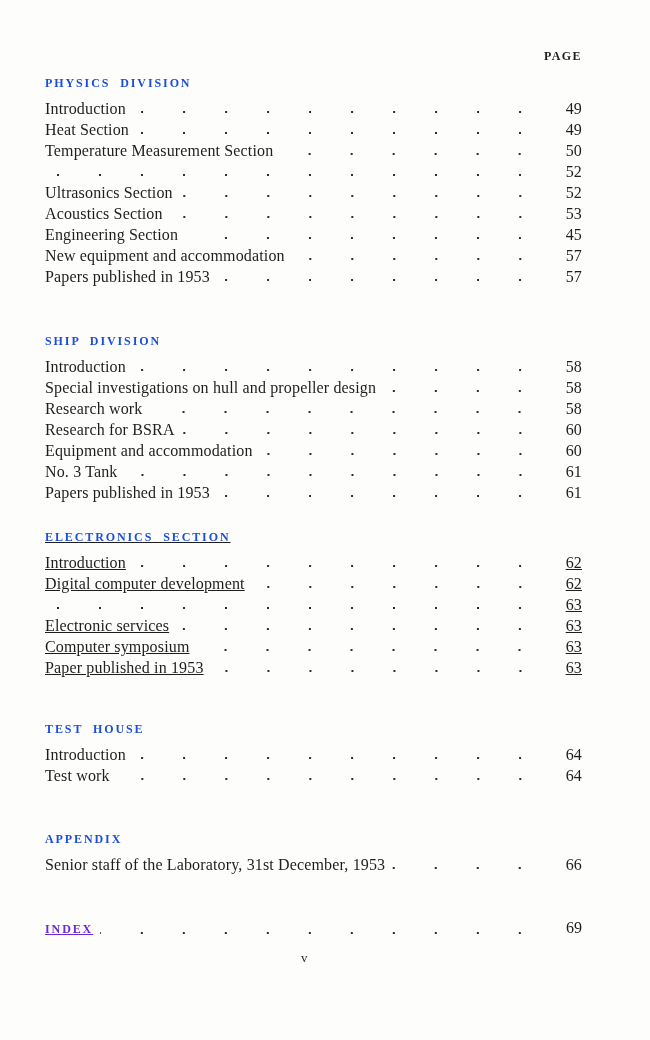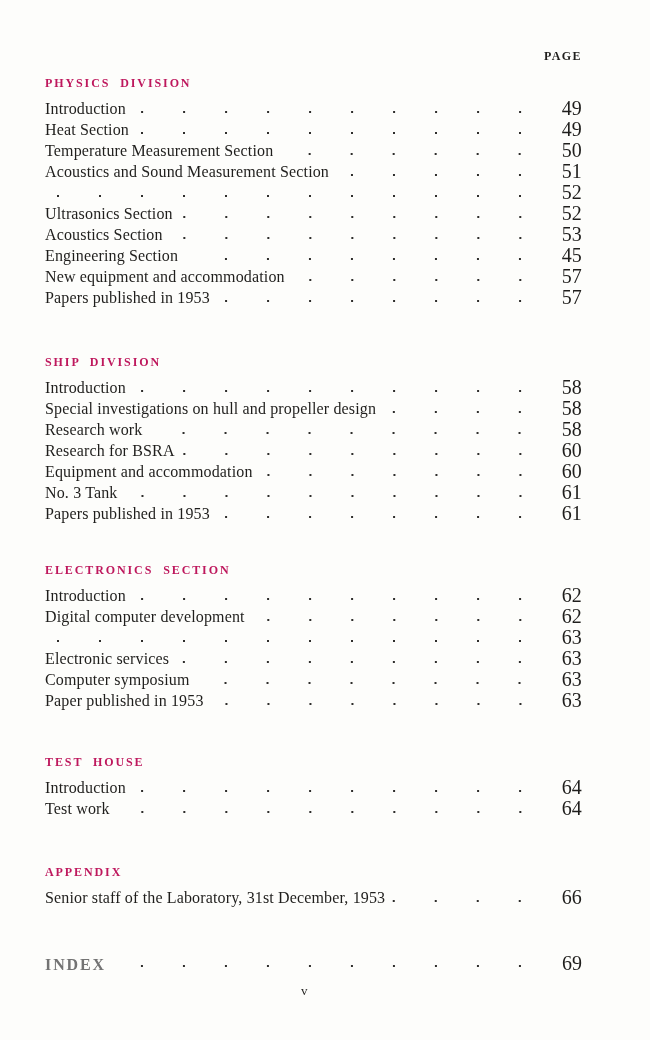--- a/index.html
+++ b/index.html
@@ -22,32 +22,32 @@
     text-align: right;
     font-size: 12px;
     font-weight: 700;
     letter-spacing: 1.4px;
     line-height: 12px;
     height: 12px;
   }
   .section { margin: 0; }
   .section.s0 { margin-top: 14px; }
   .section.s1 { margin-top: 47px; }
-  .section.s2 { margin-top: 39px; }
+  .section.s2 { margin-top: 27px; text-decoration: underline; }
   .section.s3 { margin-top: 44px; }
   .section.s4 { margin-top: 46px; }
   .section.s5 { margin-top: 44px; }
   .heading {
     font-size: 12px;
     font-weight: 700;
     letter-spacing: 1.9px;
     word-spacing: 5px;
     line-height: 14px;
     margin-bottom: 8px;
-    color: #be185d;
+    color: #1d4ed8;
   }
   .row {
     display: flex;
     align-items: flex-end;
     height: 21px;
     font-size: 16px;
     line-height: 21px;
     letter-spacing: 0.15px;
   }
   .row .title {
@@ -60,36 +60,37 @@
     margin-left: 7px;
     background-image: radial-gradient(circle, #2e2d2b 1.05px, rgba(0,0,0,0) 1.5px);
     background-size: 42px 6px;
     background-repeat: repeat-x;
     background-position: right 9px bottom 4.5px;
   }
   .pagenum {
     flex: 0 0 32px;
     width: 32px;
     text-align: right;
-    font-size: 20px;
+    font-size: 16px;
     white-space: nowrap;
   }
   .heading-row {
     display: flex;
     align-items: baseline;
     height: 21px;
   }
   .heading-row .heading-inline {
-    font-size: 16px;
+    font-size: 12px;
     font-weight: 700;
     letter-spacing: 1.9px;
     word-spacing: 5px;
     line-height: 21px;
     white-space: nowrap;
-    color: #737373;
+    color: #6d28d9;
+    text-decoration: underline;
   }
   .footer {
     margin-top: 10px;
     text-align: center;
     transform: translateX(-9px);
     font-size: 13px;
     letter-spacing: 0.5px;
     color: #2a2927;
   }
 </style>
@@ -111,25 +112,20 @@
           <span class="title">Heat Section</span>
           <span class="leader"></span>
           <span class="pagenum">49</span>
         </div>
         <div class="row">
           <span class="title">Temperature Measurement Section</span>
           <span class="leader"></span>
           <span class="pagenum">50</span>
         </div>
         <div class="row">
-          <span class="title">Acoustics and Sound Measurement Section</span>
-          <span class="leader"></span>
-          <span class="pagenum">51</span>
-        </div>
-        <div class="row">
           <span class="leader"></span>
           <span class="pagenum">52</span>
         </div>
         <div class="row">
           <span class="title">Ultrasonics Section</span>
           <span class="leader"></span>
           <span class="pagenum">52</span>
         </div>
         <div class="row">
           <span class="title">Acoustics Section</span>

